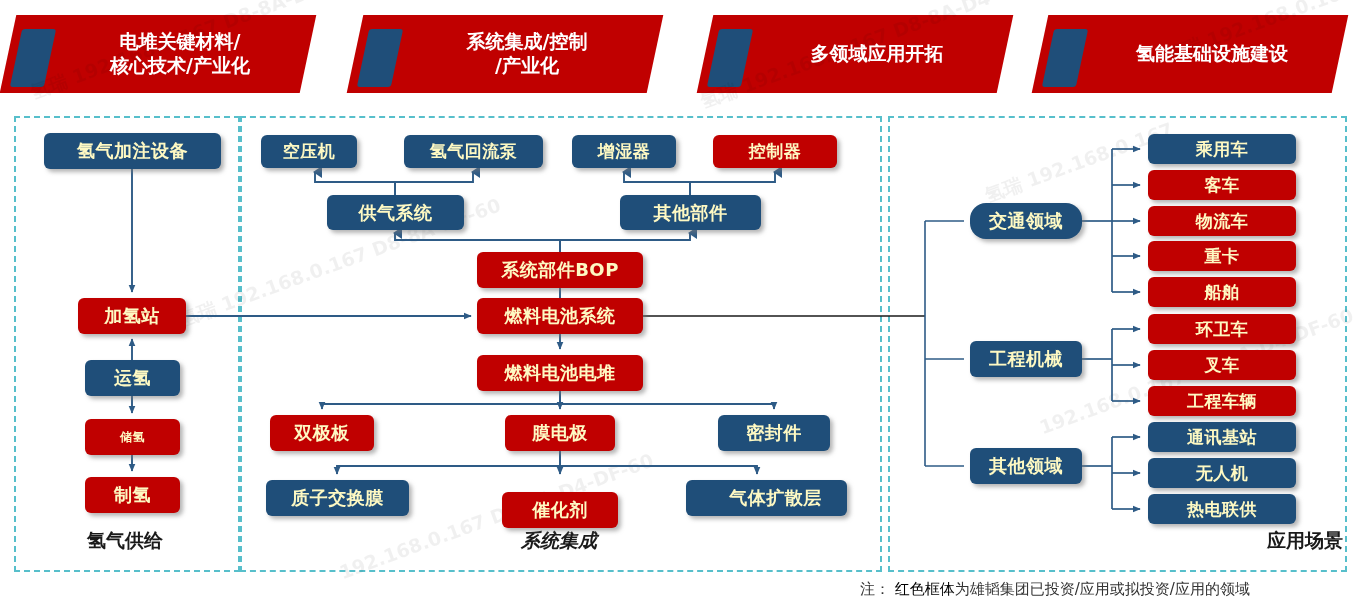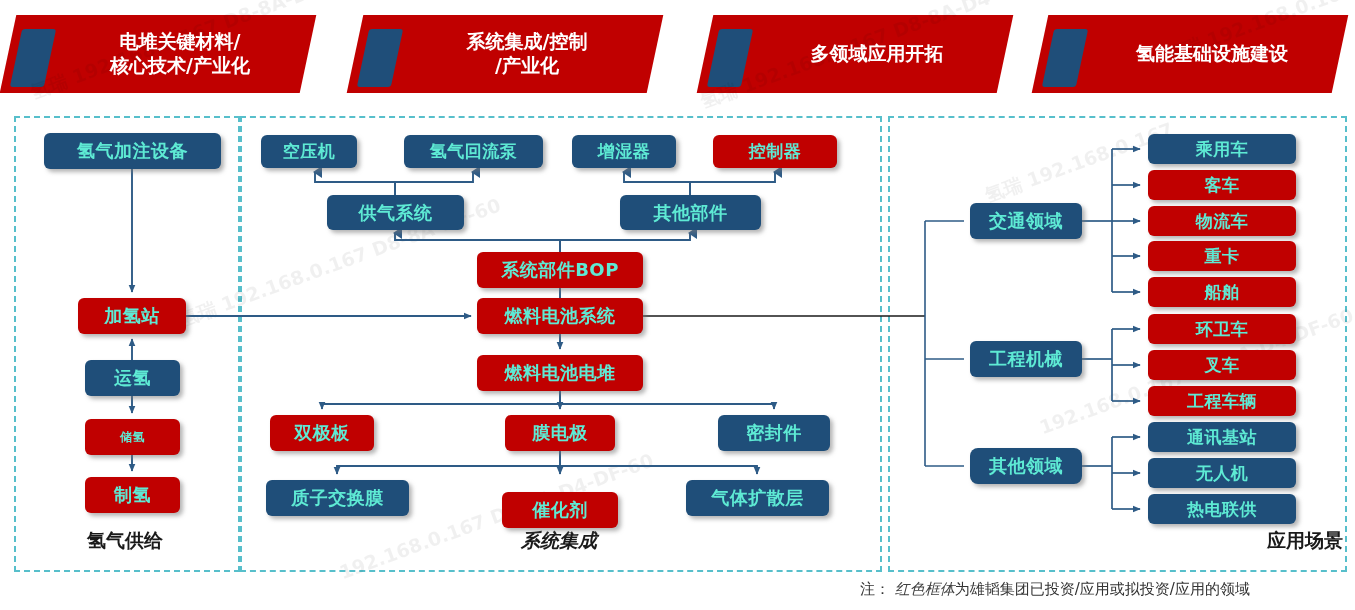--- a/index.html
+++ b/index.html
@@ -42,40 +42,40 @@
   .panel-label{
     position:absolute;
     font-size:19px;font-weight:bold;color:#1a1a1a;
     text-align:center;
   }
 
   
   .node{
     position:absolute;
     display:flex;align-items:center;justify-content:center;
-    color:#5eead4;font-weight:bold;
+    color:#fef9c3;font-weight:bold;
     border-radius:6px;
     box-shadow:3px 3px 4px rgba(120,120,120,.55);
     text-align:right;
     letter-spacing:.5px;
     z-index:5;
     white-space:nowrap;
   }
   .node.blue{background:#1F4E79;}
   .node.red{background:#C00000;}
 
   
   svg#wires{position:absolute;left:0;top:0;width:1355px;height:610px;z-index:2;}
 
   
   .footer{
     position:absolute;
     font-size:15px;color:#333;white-space:nowrap;
   }
-  .footer .hl{color:#404040;font-style:italic;}
+  .footer .hl{color:#000000;}
 
   
   .wm{
     position:absolute;color:#000;opacity:.055;
     font-size:19px;font-weight:bold;
     transform:rotate(-20deg);
     pointer-events:none;z-index:1;white-space:nowrap;
   }
 </style>
 </head>
@@ -214,24 +214,24 @@
       <div class="node blue" style="left: 327px; top: 195px; width: 137px; height: 35px; font-size: 18px;">供气系统</div>
       <div class="node blue" style="left: 620px; top: 195px; width: 141px; height: 35px; font-size: 18px;">其他部件</div>
       <div class="node red" style="left: 477px; top: 252px; width: 166px; height: 36px; font-size: 18px;">系统部件BOP</div>
       <div class="node red" style="left: 477px; top: 298px; width: 166px; height: 36px; font-size: 18px;">燃料电池系统</div>
       <div class="node red" style="left: 477px; top: 355px; width: 166px; height: 36px; font-size: 18px;">燃料电池电堆</div>
       <div class="node red" style="left: 270px; top: 415px; width: 104px; height: 36px; font-size: 18px;">双极板</div>
       <div class="node red" style="left: 505px; top: 415px; width: 110px; height: 36px; font-size: 18px;">膜电极</div>
       <div class="node blue" style="left: 718px; top: 415px; width: 112px; height: 36px; font-size: 18px;">密封件</div>
       <div class="node blue" style="left: 266px; top: 480px; width: 143px; height: 36px; font-size: 18px;">质子交换膜</div>
       <div class="node red" style="left: 502px; top: 480px; width: 116px; height: 36px; font-size: 18px; margin-top: 12px;">催化剂</div>
-      <div class="node blue" style="left: 686px; top: 480px; width: 143px; height: 36px; font-size: 18px;">气体扩散层</div>
-      <div class="node blue" style="left: 970px; top: 203px; width: 112px; height: 36px; font-size: 18px;">交通领域</div>
+      <div class="node blue" style="left: 686px; top: 480px; width: 143px; height: 36px; font-size: 18px; padding-left: 18px;">气体扩散层</div>
+      <div class="node blue" style="left: 970px; top: 203px; width: 112px; height: 36px; font-size: 18px; border-radius: 16px;">交通领域</div>
       <div class="node blue" style="left: 970px; top: 341px; width: 112px; height: 36px; font-size: 18px;">工程机械</div>
-      <div class="node blue" style="left: 970px; top: 448px; width: 112px; height: 36px; font-size: 18px; border-radius: 8px;">其他领域</div>
+      <div class="node blue" style="left: 970px; top: 448px; width: 112px; height: 36px; font-size: 18px;">其他领域</div>
       <div class="node blue" style="left: 1148px; top: 134px; width: 148px; height: 30px; font-size: 17px;">乘用车</div>
       <div class="node red" style="left: 1148px; top: 170px; width: 148px; height: 30px; font-size: 17px;">客车</div>
       <div class="node red" style="left: 1148px; top: 206px; width: 148px; height: 30px; font-size: 17px;">物流车</div>
       <div class="node red" style="left: 1148px; top: 241px; width: 148px; height: 30px; font-size: 17px;">重卡</div>
       <div class="node red" style="left: 1148px; top: 277px; width: 148px; height: 30px; font-size: 17px;">船舶</div>
       <div class="node red" style="left: 1148px; top: 314px; width: 148px; height: 30px; font-size: 17px;">环卫车</div>
       <div class="node red" style="left: 1148px; top: 350px; width: 148px; height: 30px; font-size: 17px;">叉车</div>
       <div class="node red" style="left: 1148px; top: 386px; width: 148px; height: 30px; font-size: 17px;">工程车辆</div>
       <div class="node blue" style="left: 1148px; top: 422px; width: 148px; height: 30px; font-size: 17px;">通讯基站</div>
       <div class="node blue" style="left: 1148px; top: 458px; width: 148px; height: 30px; font-size: 17px;">无人机</div>

